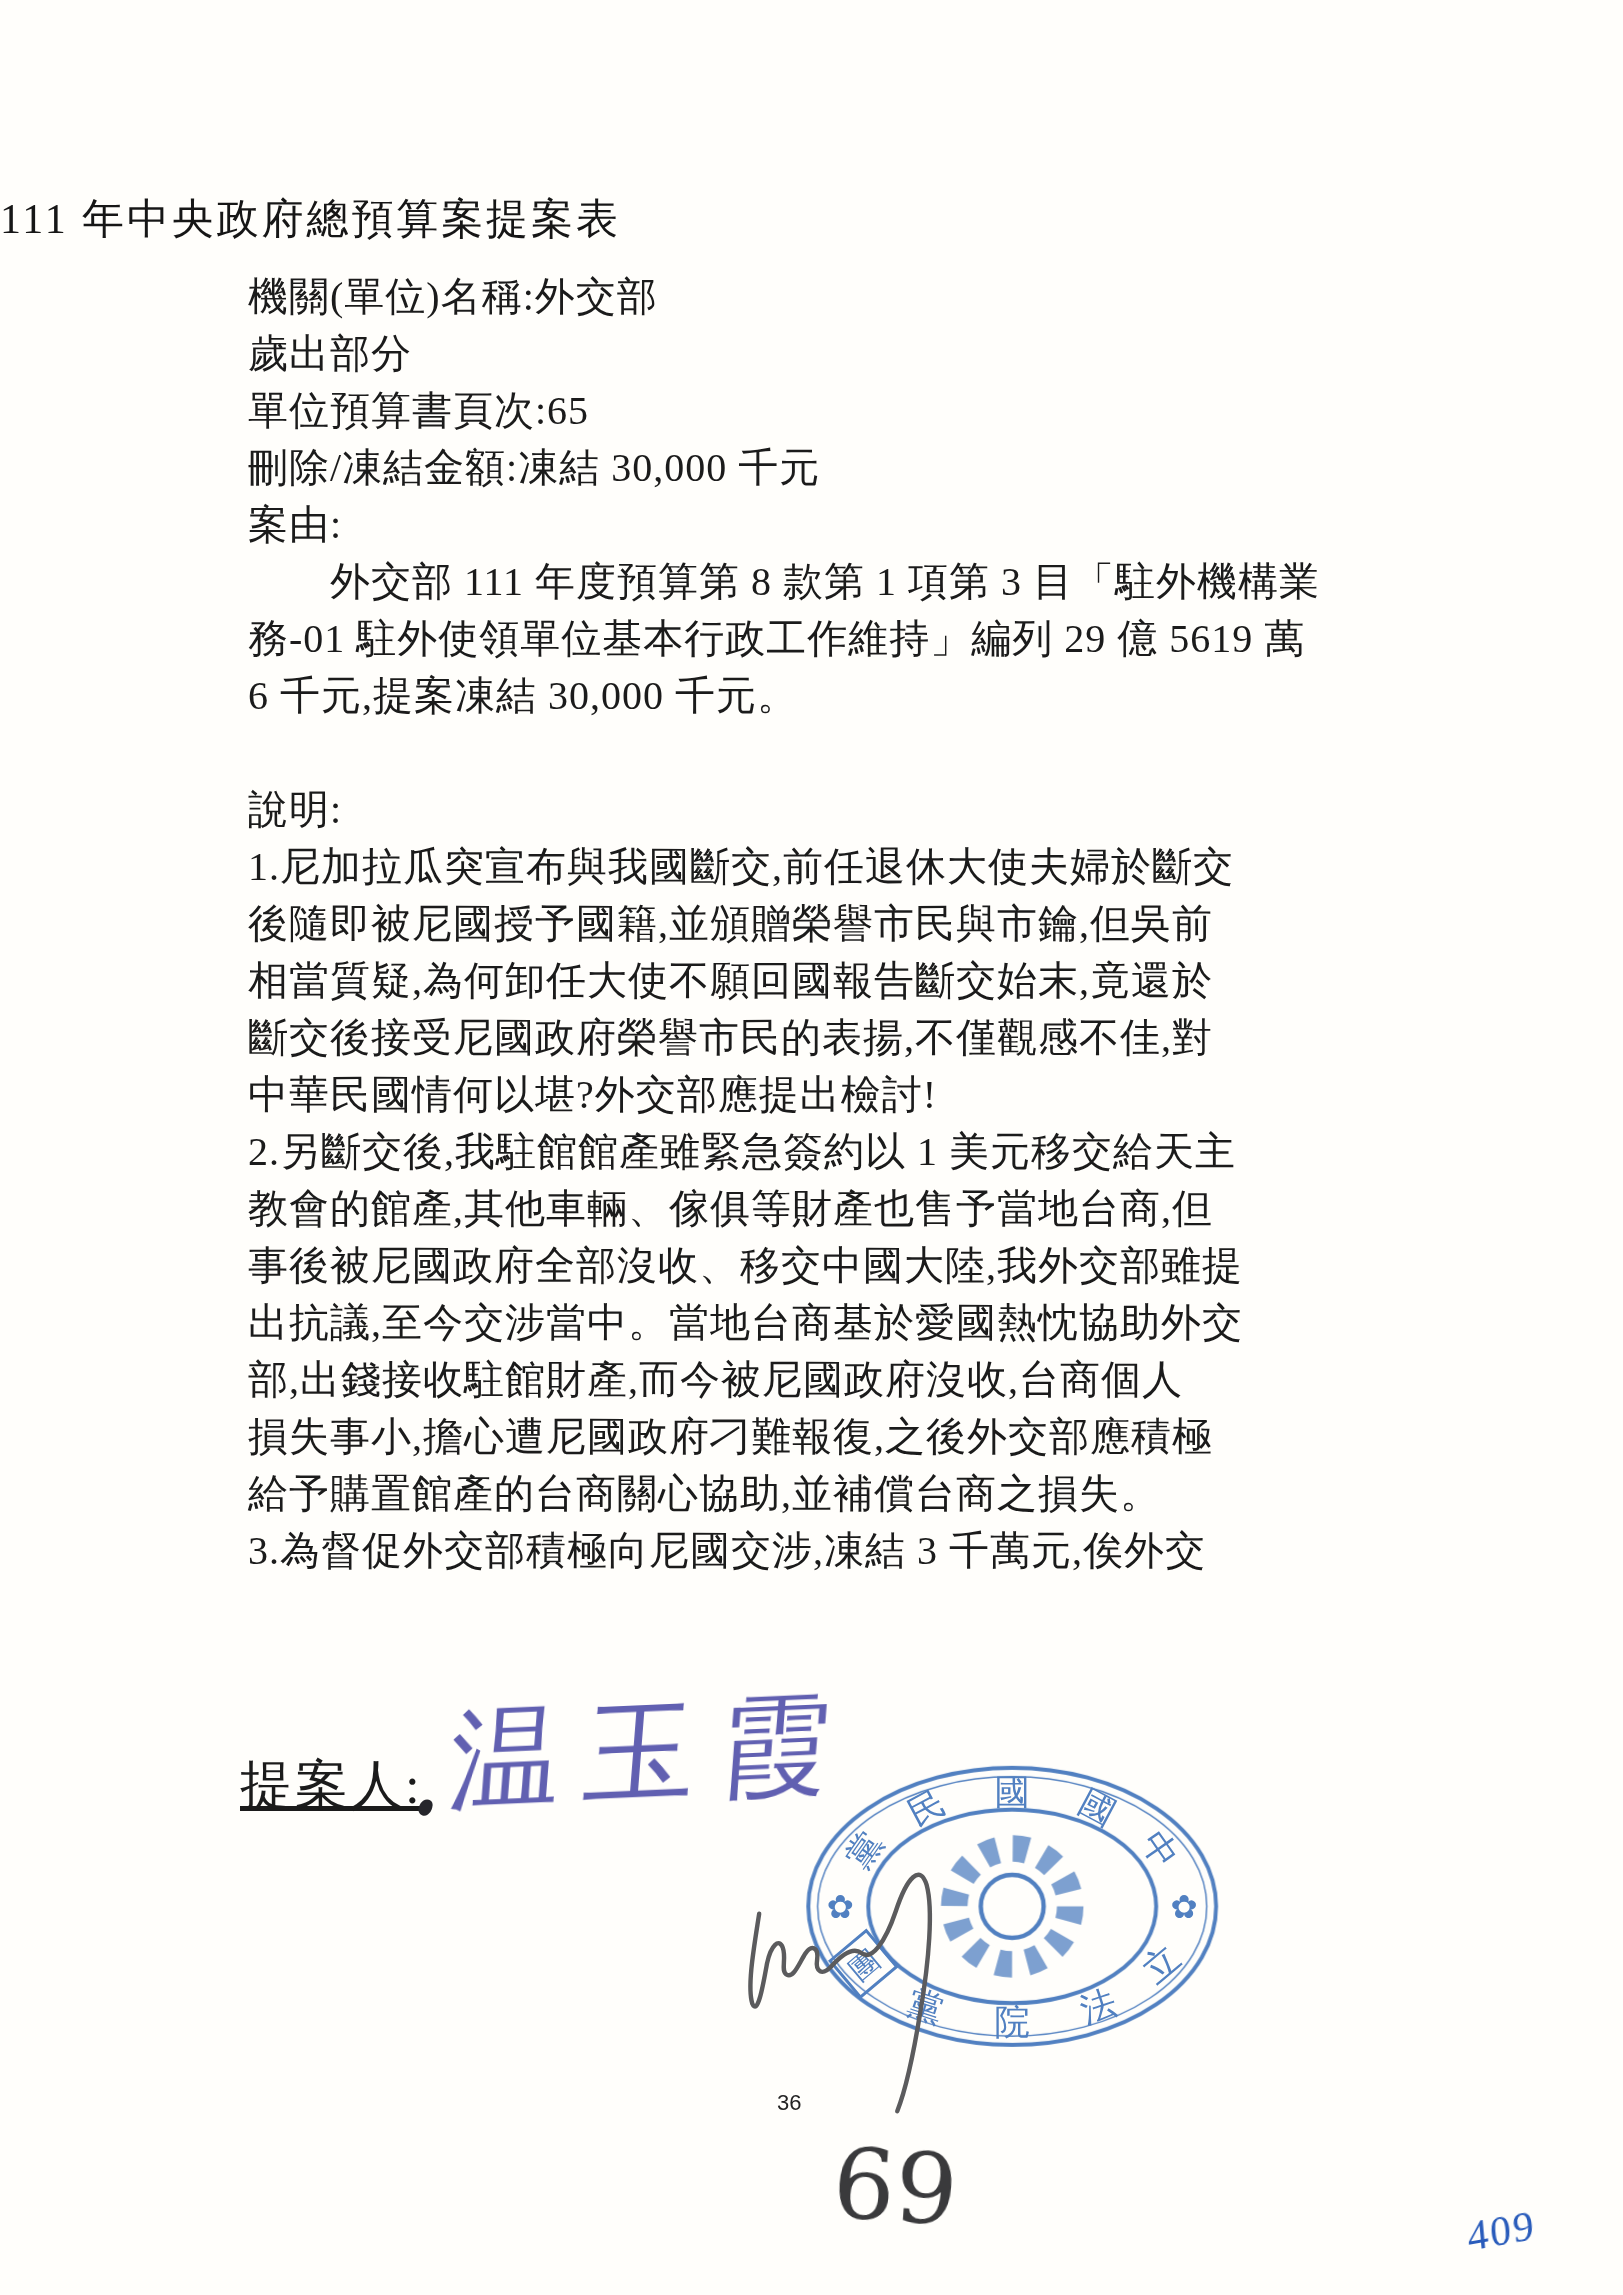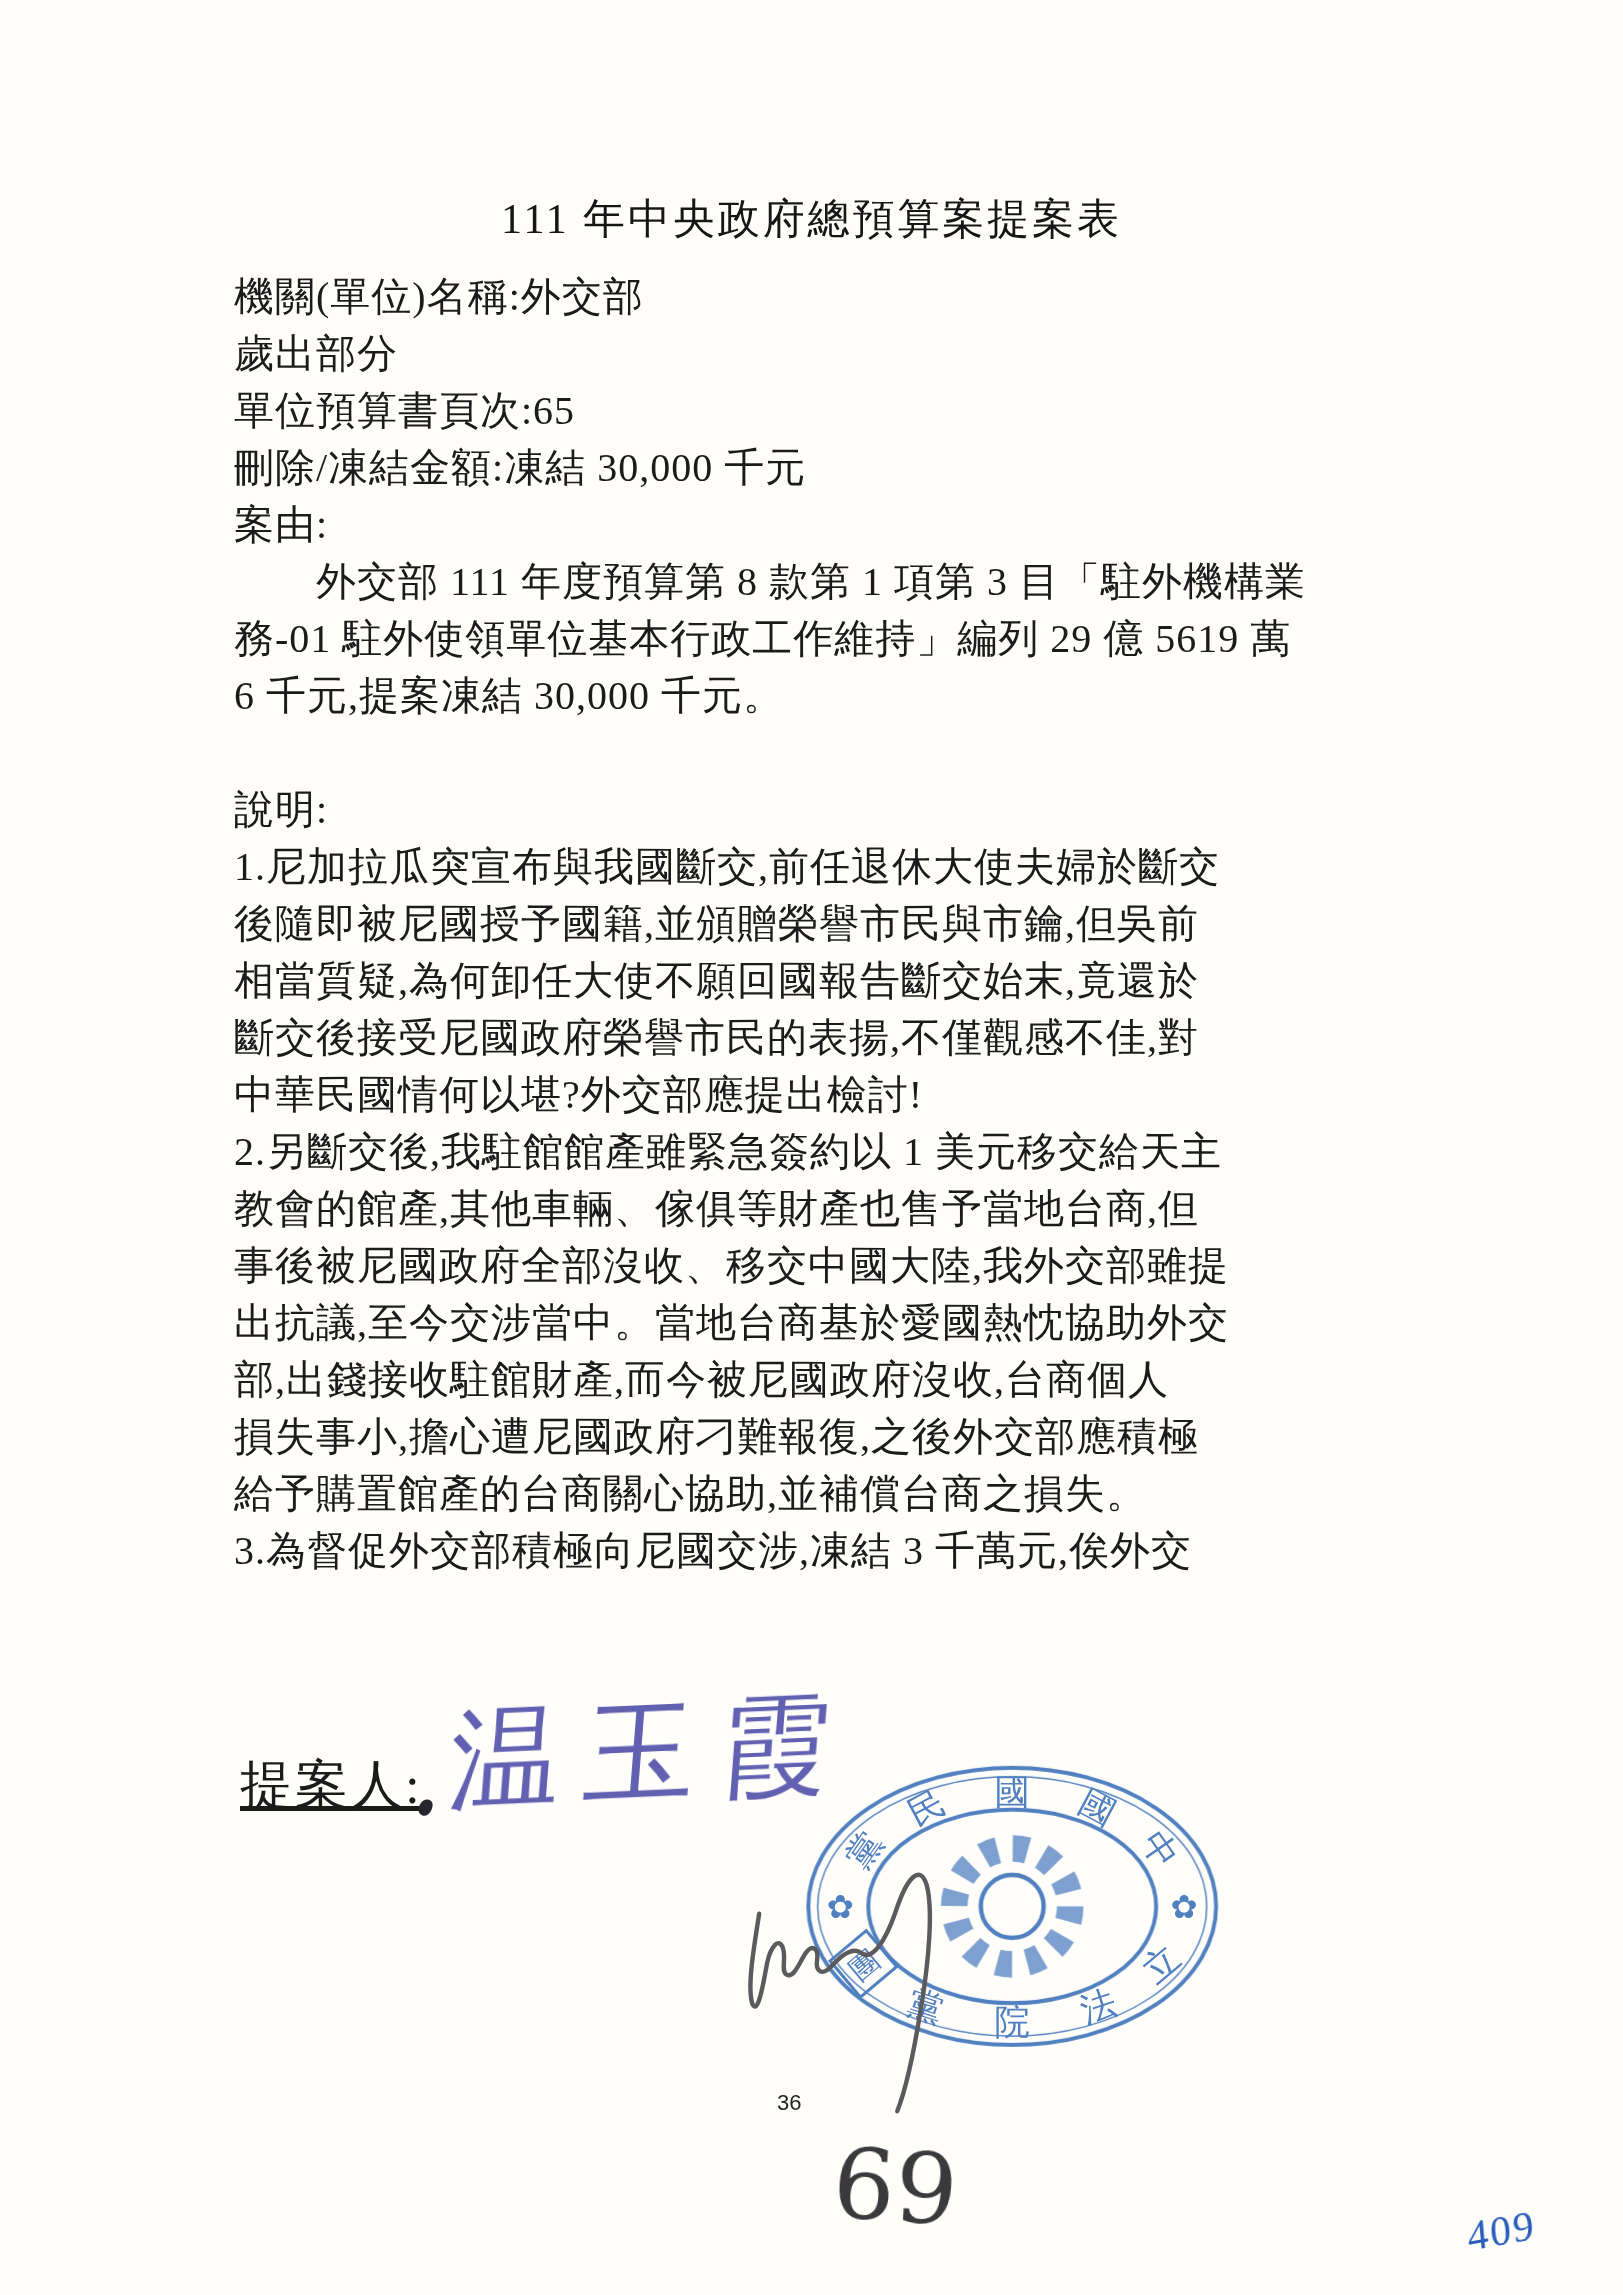--- a/index.html
+++ b/index.html
@@ -6,25 +6,25 @@
   .page{
     position:relative;
     width:1623px;height:2295px;
     background:#fffefb;
     overflow:hidden;
     font-family:"Liberation Serif","DejaVu Serif",serif;
     color:#1c1c1c;
   }
   .doc-title{
     position:absolute;top:191px;left:0;width:100%;
-    text-align:center;font-size:42px;letter-spacing:2.9px;
+    font-size:42px;letter-spacing:2.9px;
     color:#161616;white-space:nowrap;
   }
   .body-text{
-    position:absolute;left:234px;top:268px;width:1219px;
+    position:absolute;left:248px;top:268px;width:1219px;
     font-size:40px;line-height:57px;color:#1b1b1b;font-family:Liberation Serif, serif;
   }
   .body-text .line{white-space:nowrap;min-height:57px;letter-spacing:1px;}
   .proposer{
     position:absolute;left:240px;top:1750px;
     font-size:53px;letter-spacing:2px;color:#1b1b1b;white-space:nowrap;text-decoration:underline;
   }
   .signature{
     position:absolute;left:450px;top:1678px;
     font-size:111px;color:#514fa9;opacity:.9;

